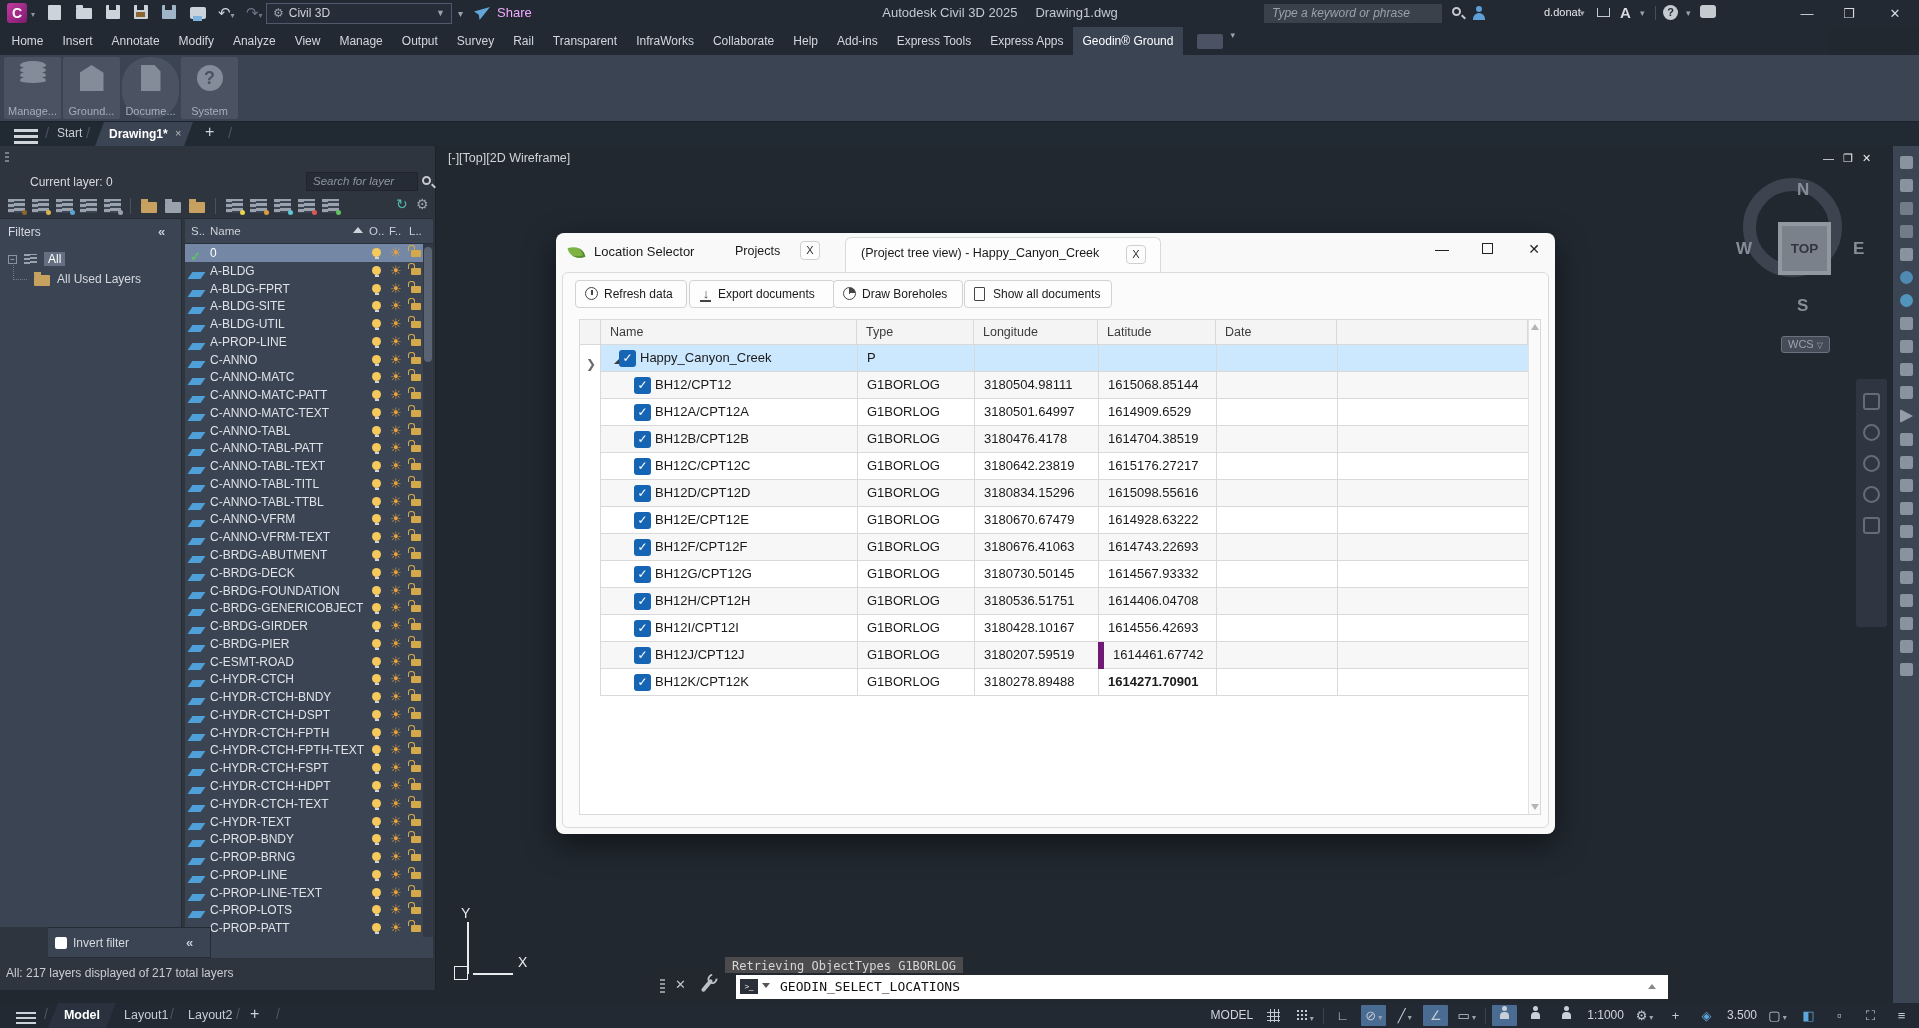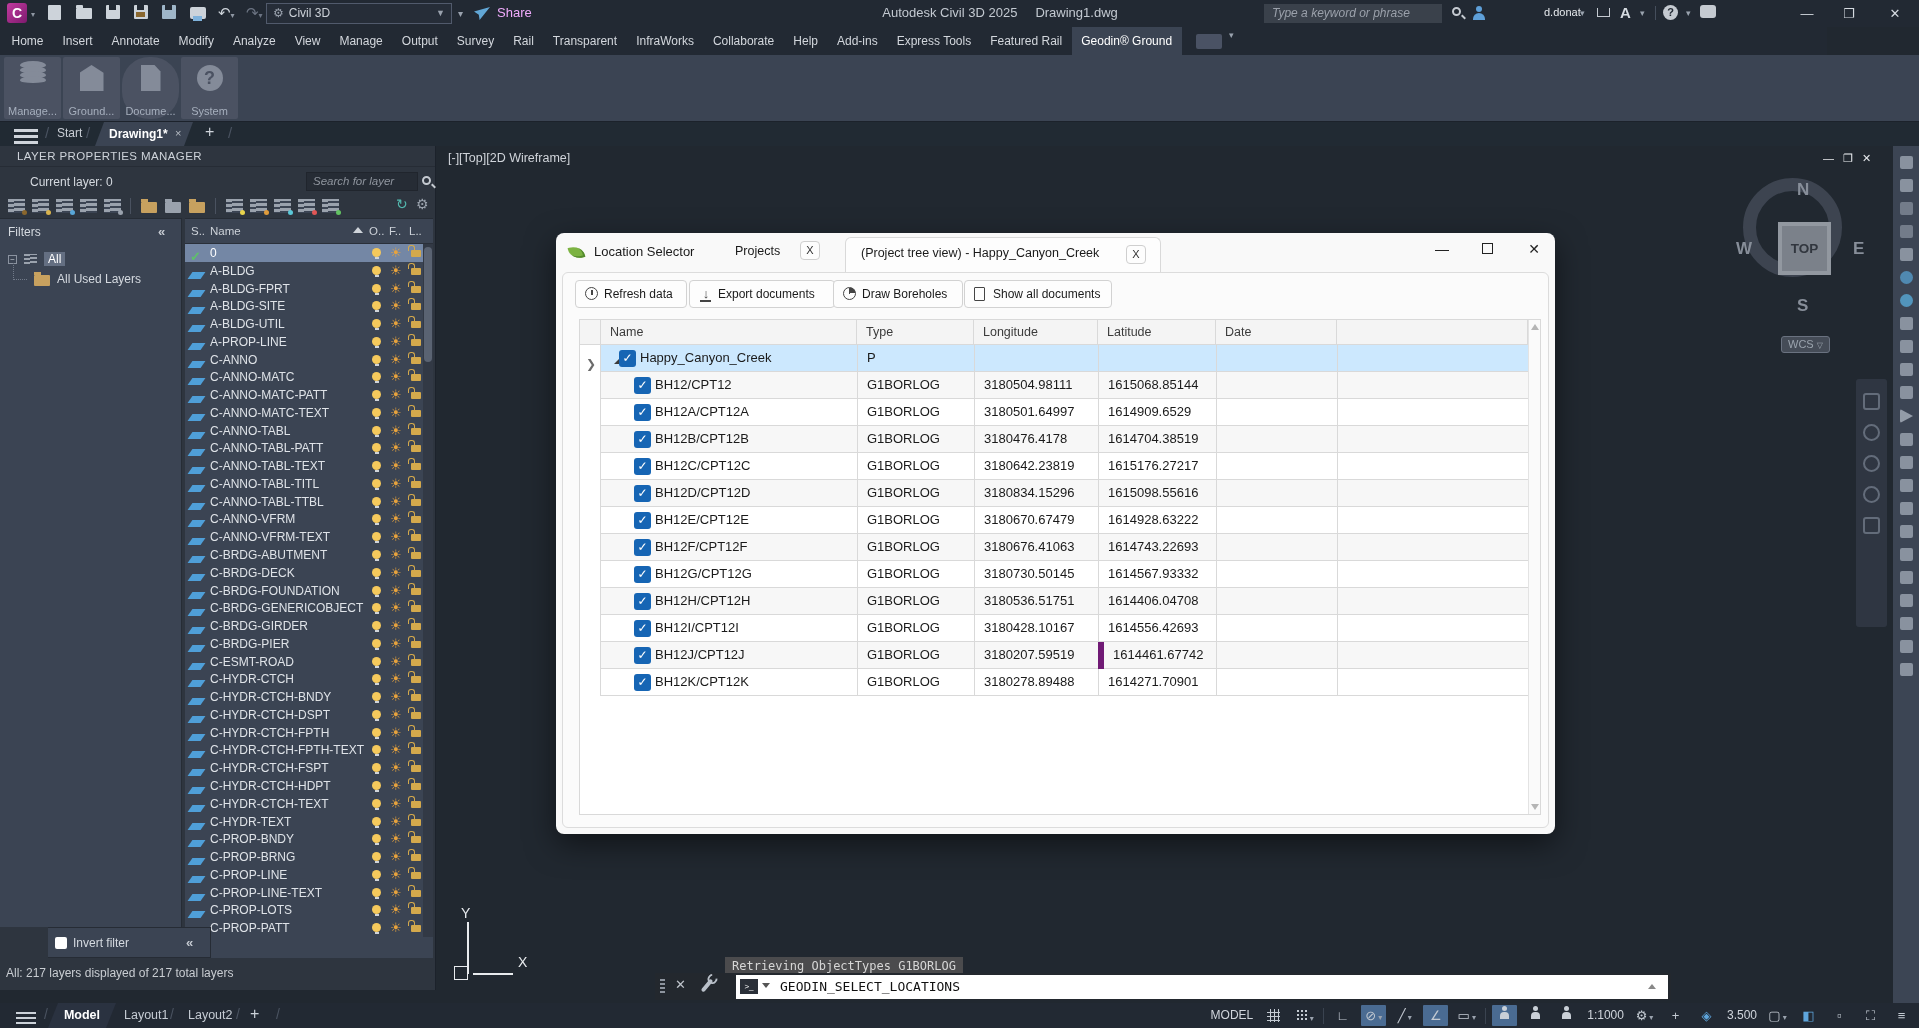--- a/index.html
+++ b/index.html
@@ -297,21 +297,21 @@
       <div class="rtab">Manage</div>
       <div class="rtab">Output</div>
       <div class="rtab">Survey</div>
       <div class="rtab">Rail</div>
       <div class="rtab">Transparent</div>
       <div class="rtab">InfraWorks</div>
       <div class="rtab">Collaborate</div>
       <div class="rtab">Help</div>
       <div class="rtab">Add-ins</div>
       <div class="rtab">Express Tools</div>
-      <div class="rtab">Featured Rail</div>
+      <div class="rtab">Express Apps</div>
       <div class="rtab active">Geodin® Ground</div>
       <div id="rtab-extra"></div>
     </div>
 
   <div id="ribbonbody">
     <div class="rpanel" style="left:4px;">
       <div class="picon icon-db">
           <i></i>
           <i></i>
           <i></i>
@@ -397,21 +397,20 @@
       <div class="rs-ico "></div>
       <div class="rs-ico "></div>
       <div class="rs-ico "></div>
       <div class="rs-ico "></div>
       <div class="rs-ico "></div>
       <div class="rs-ico "></div>
     </div>
 
   <div id="palette">
     <div id="pal-grip"></div>
-    <div id="pal-header">LAYER PROPERTIES MANAGER</div>
     <div id="pal-current">Current layer: 0</div>
     <div id="pal-search">Search for layer</div>
     <div class="mag" id="pal-search-mag"></div>
     <div id="pal-toolbar">
       <div class="tbico" style="--dot:#8a672e"></div>
       <div class="tbico" style="--dot:#d8b34e"></div>
       <div class="tbico" style="--dot:#58a6d8"></div>
       <div class="tbico"></div>
       <div class="tbico" style="--dot:#9aa2ad"></div>
       <div class="tsep"></div>
@@ -904,21 +903,21 @@
               <div style="left:636px;width:121px;position:absolute;height:27px;border-left:1px solid #d9d9d9;"></div>
               <div style="left:757px;width:190px;position:absolute;height:27px;border-left:1px solid #d9d9d9;"></div>
             </div>
             <div class="trow" style="top:349px;">
               <div class="cexp" style="left:0px;width:21px;position:absolute;height:27px;"></div>
               <div style="left:21px;width:927px;position:absolute;height:27px;background:#ffffff;border-bottom:1px solid #d9d9d9;"></div>
               <span class="chk" style="left:54px;">✓</span>
               <div style="left:73px;width:199px;position:absolute;height:27px;padding-left:2px !important;">BH12K/CPT12K</div>
               <div style="left:277px;width:117px;position:absolute;height:27px;border-left:1px solid #d9d9d9;">G1BORLOG</div>
               <div style="left:394px;width:124px;position:absolute;height:27px;border-left:1px solid #d9d9d9;">3180278.89488</div>
-              <div style="left:518px;width:118px;position:absolute;height:27px;border-left:1px solid #d9d9d9;">1614271.70901</div>
+              <div style="left:518px;width:118px;position:absolute;height:27px;border-left:1px solid #d9d9d9;font-weight:bold;">1614271.70901</div>
               <div style="left:636px;width:121px;position:absolute;height:27px;border-left:1px solid #d9d9d9;"></div>
               <div style="left:757px;width:190px;position:absolute;height:27px;border-left:1px solid #d9d9d9;"></div>
             </div>
           </div>
         <div id="tbl-vscroll">
             <div class="up"></div>
             <div class="dn"></div>
           </div>
       </div>
     </div>

